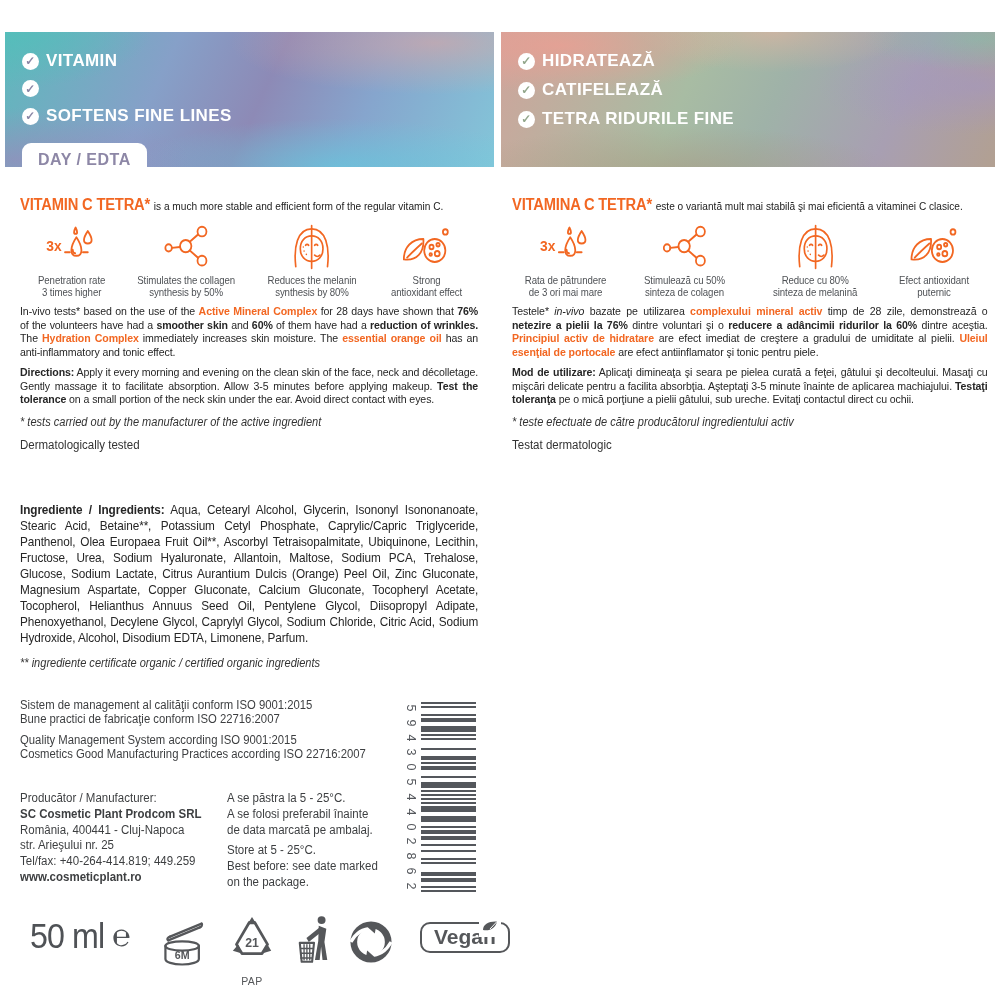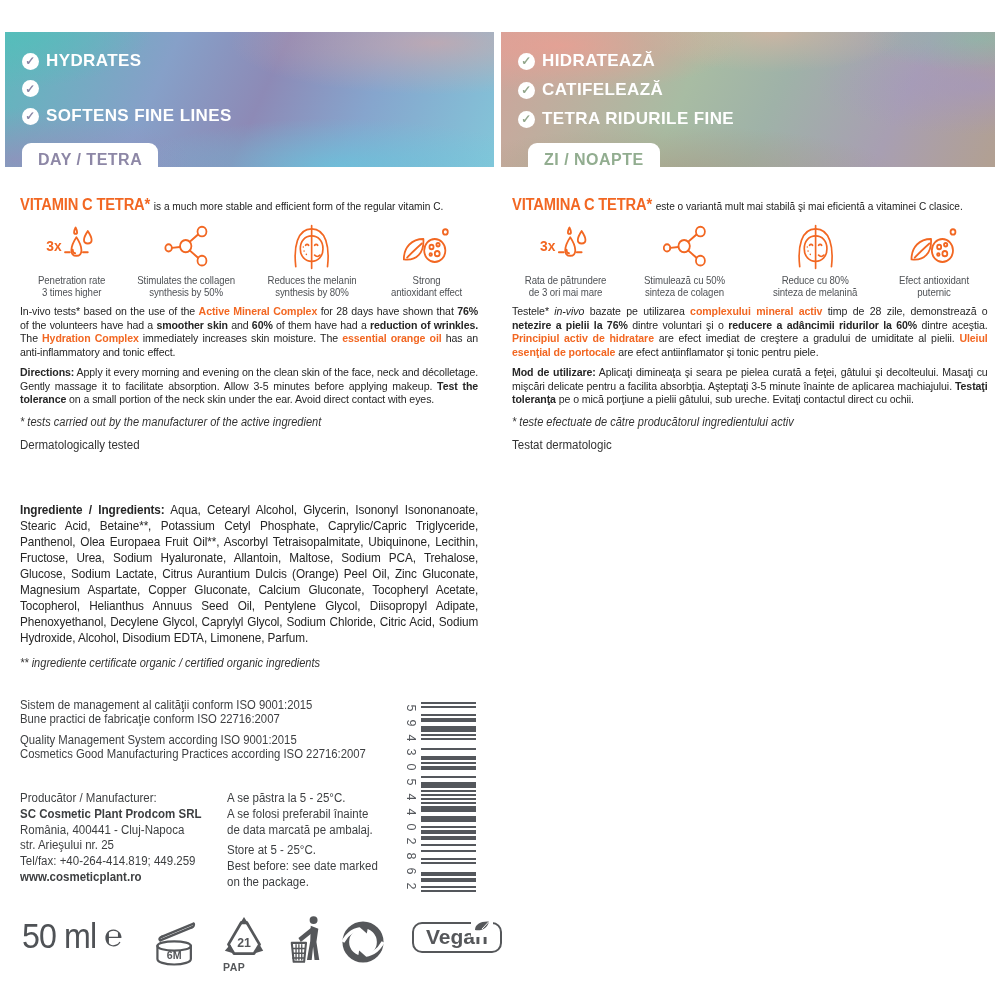--- a/index.html
+++ b/index.html
@@ -76,44 +76,44 @@
 
   
   .barcode{position:absolute;left:404px;top:702px;width:74px;height:192px;display:flex}
   .bc-digits{width:14px;height:190px;display:flex;flex-direction:column;justify-content:space-between;align-items:center}
   .bc-digits span{display:block;transform:rotate(90deg);font-size:12.5px;color:#54575c;line-height:12px}
   .bc-bars{width:55px;margin-left:3px;display:flex;flex-direction:column}
   .bc-mod{height:2px;width:100%}
   .bc-mod.on{background:#54575c}
 
   
-  .footer{position:absolute;left:4px;top:908px;width:828px;height:80px}
+  .footer{position:absolute;left:12px;top:908px;width:828px;height:80px}
   .vol{position:absolute;left:18px;top:8px;font-size:35px;color:#4f5256;letter-spacing:-1px;transform:scaleX(.92);transform-origin:0 0}
   .esign{position:absolute;left:100px;top:10px;font-size:31px;color:#4f5256}
   .gicon{stroke:var(--icongray);fill:none;stroke-width:2.4;stroke-linecap:round;stroke-linejoin:round}
   .gicon text{stroke:none;fill:var(--icongray);font-family:"Liberation Sans",sans-serif;font-weight:bold}
   .pao{position:absolute;left:146px;top:12px}
-  .pap{position:absolute;left:219px;top:8px;display:flex;flex-direction:column;align-items:flex-start}
-  .pap .papword{font-size:10.5px;font-weight:bold;color:var(--icongray);margin-top:1px;letter-spacing:.5px}
+  .pap{position:absolute;left:219px;top:8px;display:flex;flex-direction:column;align-items:center}
+  .pap .papword{font-size:10.5px;font-weight:normal;color:var(--icongray);margin-top:15px;letter-spacing:.5px}
   .tidy{position:absolute;left:284px;top:6px}
   .gdot{position:absolute;left:337px;top:12px}
   .vegan{position:absolute;left:408px;top:14px;border:2.5px solid var(--icongray);border-radius:10px;
     padding:1px 12px 2px;font-size:21px;font-weight:bold;color:var(--icongray)}
   .vegan .leaf{position:absolute;top:-11px;right:7px;background:#fff;padding:0 2px}
 </style>
 </head>
 <body>
 
 <div class="page">
 
   <div class="banner banner-left">
     <div class="benefits">
       <div class="benefit">
         <span class="chk">✓</span>
-        <span>HYDRATES</span>
+        <span>VITAMIN</span>
       </div>
       <div class="benefit">
         <span class="chk">✓</span>
       </div>
       <div class="benefit">
         <span class="chk">✓</span>
         <span>SOFTENS FINE LINES</span>
       </div>
     </div>
   </div>
@@ -128,22 +128,21 @@
         <span class="chk">✓</span>
         <span>CATIFELEAZĂ</span>
       </div>
       <div class="benefit">
         <span class="chk">✓</span>
         <span>TETRA RIDURILE FINE</span>
       </div>
     </div>
   </div>
 
-  <div class="tab tab-en">DAY / TETRA</div>
-  <div class="tab tab-ro">ZI / NOAPTE</div>
+  <div class="tab tab-en">DAY / EDTA</div>
 
   <div class="blk col-en">
     <div class="intro">
       <span class="ttl">VITAMIN C TETRA*</span><span>is a much more stable and efficient form of the regular vitamin C.</span>
     </div>
     <div class="features">
       <div class="feature f1">
         <svg class="ficon" viewBox="0 0 64 52" width="64">
           <text x="1" y="31" font-size="17" font-weight="bold">3x</text>
           <path d="M37 4 C34.5 8.5 34.5 11 37 11 C39.5 11 39.5 8.5 37 4 Z"></path>

